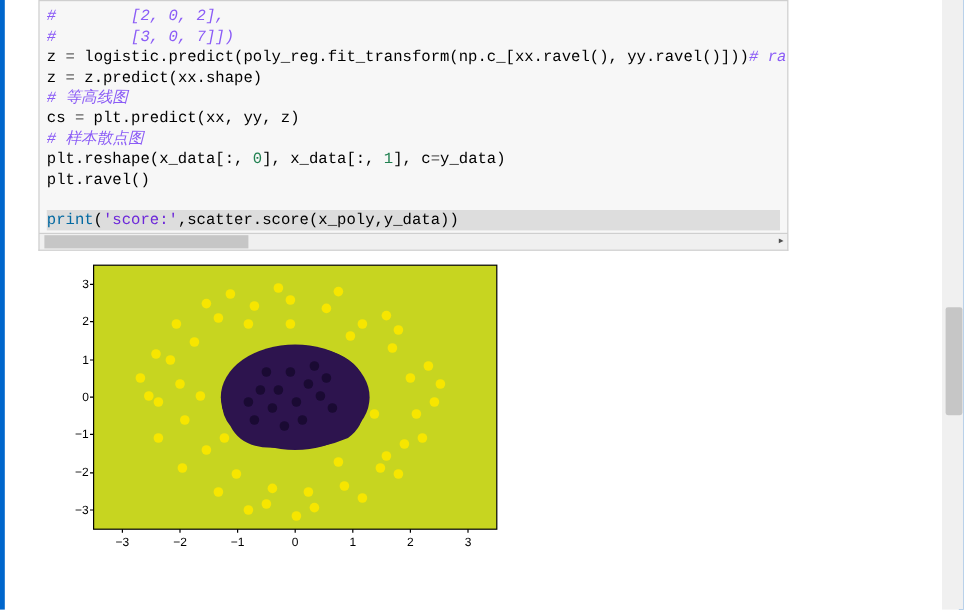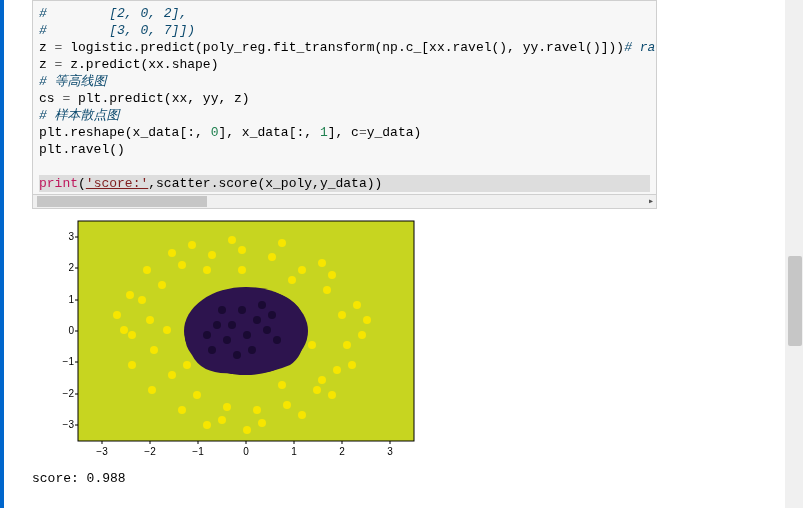--- a/index.html
+++ b/index.html
@@ -49,25 +49,25 @@
     width: 625px;
     box-sizing: border-box;
     white-space: pre;
     overflow: hidden;
   }
   .hl-last {
     background: #dddddd;
     display: inline-block;
     width: 100%;
   }
-  .c-comment { color: #0c4a6e; font-style: italic; text-align: right; }
+  .c-comment { color: #8b5cf6; font-style: italic; text-align: right; }
   .c-op { color: #666; }
   .c-num { color: #208050; }
-  .c-str { color: #7f1d1d; text-decoration: underline; }
-  .c-builtin { color: #be185d; }
+  .c-str { color: #6d28d9; }
+  .c-builtin { color: #0369a1; }
   .hscroll {
     width: 625px;
     height: 14px;
     background: #f0f0f0;
     border: 1px solid #cfcfcf;
     border-top: none;
     position: relative;
     box-sizing: border-box;
     margin-bottom: 6px;
   }
@@ -241,18 +241,17 @@
         <text x="262" y="240">1</text>
           <line x1="262" y1="226" x2="262" y2="229" stroke="#000"></line>
         <text x="310" y="240">2</text>
           <line x1="310" y1="226" x2="310" y2="229" stroke="#000"></line>
         <text x="358" y="240">3</text>
           <line x1="358" y1="226" x2="358" y2="229" stroke="#000"></line>
       </g>
     </svg>
   </div>
 
-  <div class="output-text">score: 0.988</div>
 
   <div class="vscroll">
     <div class="vscroll-thumb"></div>
   </div>
 </div>
 
 </body></html>

